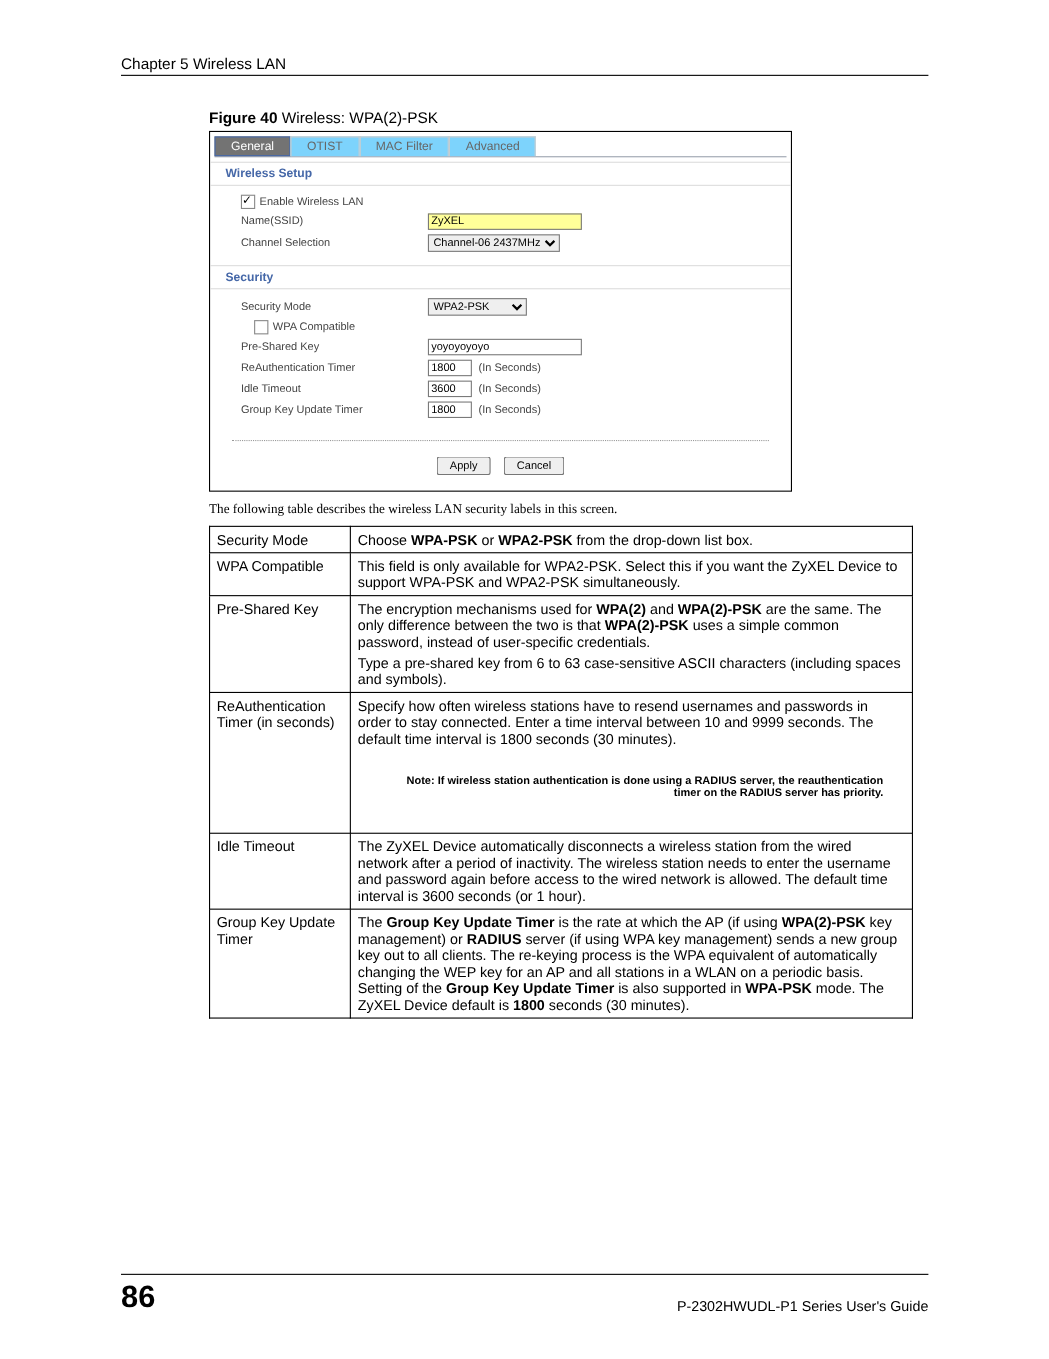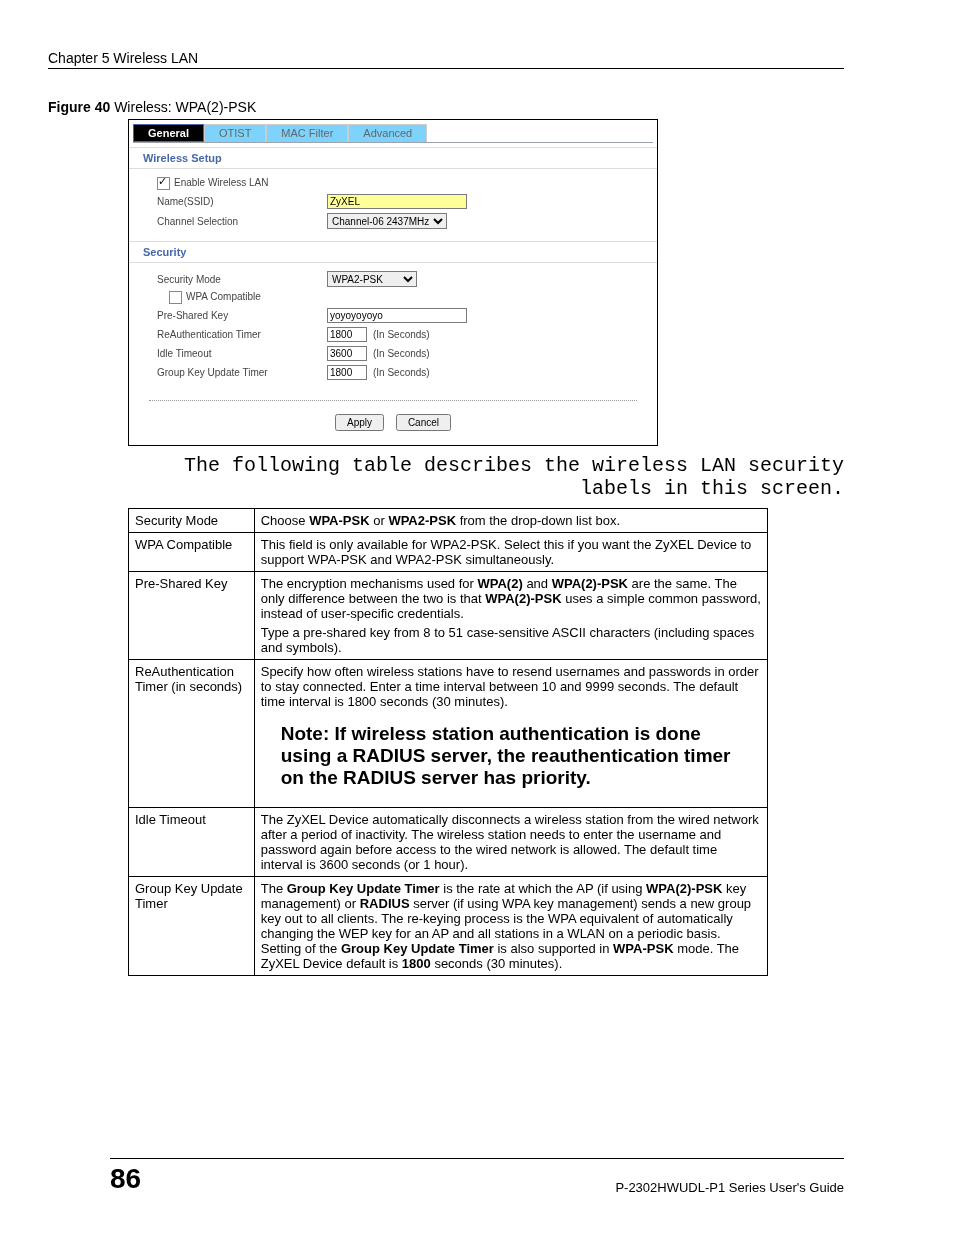--- a/index.html
+++ b/index.html
@@ -1,40 +1,40 @@
 <!DOCTYPE html>
 <html><head>
 <meta charset="utf-8">
 <style>
 body{margin:0;font-family:Arial,Helvetica,sans-serif;background:#fff;color:#000;font-size:14px;}
-.page{width:954px;min-height:1235px;position:relative;padding:50px 110px 40px 48px;box-sizing:border-box;}
+.page{width:954px;min-height:1235px;position:relative;padding:50px 110px 40px 110px;box-sizing:border-box;}
 .chapter-header{font-size:14px;border-bottom:1px solid #000;padding-bottom:2px;margin-bottom:30px;}
-.caption{font-size:14px;margin-bottom:4px;}
+.caption{font-size:14px;margin-left:80px;margin-bottom:4px;}
 .caption b{font-weight:bold;}
 .figure{margin-left:80px;border:1px solid #000;width:530px;box-sizing:border-box;background:#fff;}
 .tabs{display:flex;border-bottom:1px solid #9ca3af;margin:4px;}
 .tab{padding:2px 14px;font-size:11px;color:#666;border:1px solid #ccc;background:#7dd3fc;border-bottom:none;}
-.tab.active{background:#000000;color:#fff;font-weight:bold;border:1px solid #4668a8;}
+.tab.active{background:#737373;color:#fff;font-weight:normal;border:1px solid #4668a8;}
 .panel-header{color:#4668a8;font-weight:bold;font-size:11px;padding:4px 10px 4px 14px;border-top:1px solid #ddd;border-bottom:1px solid #ddd;}
 .panel-body{padding:6px 0 10px 0;}
 .row{display:flex;align-items:center;font-size:10px;color:#444;padding:2px 0;}
 .row .lbl{width:198px;padding-left:28px;box-sizing:border-box;}
 .row .fld{display:flex;align-items:center;gap:6px;}
 .cbx{width:11px;height:11px;border:1px solid #888;display:inline-block;vertical-align:middle;margin-right:4px;position:relative;}
 .cbx.checked::after{content:"✓";position:absolute;left:0;top:-3px;font-size:11px;color:#000;}
 input.tiny{font-family:inherit;font-size:10px;padding:0 2px;height:15px;box-sizing:border-box;border:1px solid #7a7a7a;}
 .y{background:#ffff99;width:140px;}
 select.tiny{font-family:inherit;font-size:10px;height:16px;border:1px solid #7a7a7a;}
 .btnbar{text-align:center;padding:12px 0 14px;border-top:1px dotted #999;margin:8px 20px 0;}
 button.tiny{font-size:10px;padding:1px 10px;margin:0 4px;}
-.bodytext{margin:8px 0 8px 80px;font-family:Liberation Mono, monospace;font-size:20px;text-align:right;}
+.bodytext{margin:8px 0 8px 80px;font-family:Liberation Serif, serif;font-size:12px;}
 table.doc{width:640px;margin-left:80px;border-collapse:collapse;border:1px solid #000;font-size:13px;}
 table.doc th{text-align:left;padding:4px 6px;border:1px solid #000;font-weight:bold;}
 table.doc td{vertical-align:top;padding:4px 6px;border:1px solid #000;}
-.note{font-weight:bold;text-align:left;margin:14px 20px;font-size:19px;font-family:Arial,Helvetica,sans-serif;}
+.note{font-weight:bold;text-align:right;margin:26px 20px;font-size:10px;font-family:Arial,Helvetica,sans-serif;}
 .footer{position:absolute;bottom:40px;left:110px;right:110px;border-top:1px solid #000;padding-top:4px;display:flex;justify-content:space-between;align-items:flex-end;}
 .pagenum{font-size:28px;font-weight:bold;}
 .guide{font-size:13px;}
 </style>
 </head>
 <body>
 
 <div class="page">
   <div class="chapter-header">Chapter 5 Wireless LAN</div>
 
@@ -124,21 +124,21 @@
       <td><span>Choose </span><b>WPA-PSK</b><span> or </span><b>WPA2-PSK</b><span> from the drop-down list box.</span></td>
     </tr>
     <tr>
       <td>WPA Compatible</td>
       <td>This field is only available for WPA2-PSK. Select this if you want the ZyXEL Device to support WPA-PSK and WPA2-PSK simultaneously.</td>
     </tr>
     <tr>
       <td>Pre-Shared Key</td>
       <td>
         <div><span>The encryption mechanisms used for </span><b>WPA(2)</b><span> and </span><b>WPA(2)-PSK</b><span> are the same. The only difference between the two is that </span><b>WPA(2)-PSK</b><span> uses a simple common password, instead of user-specific credentials.</span></div>
-        <div style="margin-top:4px">Type a pre-shared key from 8 to 51 case-sensitive ASCII characters (including spaces and symbols).</div>
+        <div style="margin-top:4px">Type a pre-shared key from 6 to 63 case-sensitive ASCII characters (including spaces and symbols).</div>
       </td>
     </tr>
     <tr>
       <td>ReAuthentication Timer (in seconds)</td>
       <td>
         <div>Specify how often wireless stations have to resend usernames and passwords in order to stay connected. Enter a time interval between 10 and 9999 seconds. The default time interval is 1800 seconds (30 minutes).</div>
         <div class="note">Note: If wireless station authentication is done using a RADIUS server, the reauthentication timer on the RADIUS server has priority.</div>
       </td>
     </tr>
     <tr>

